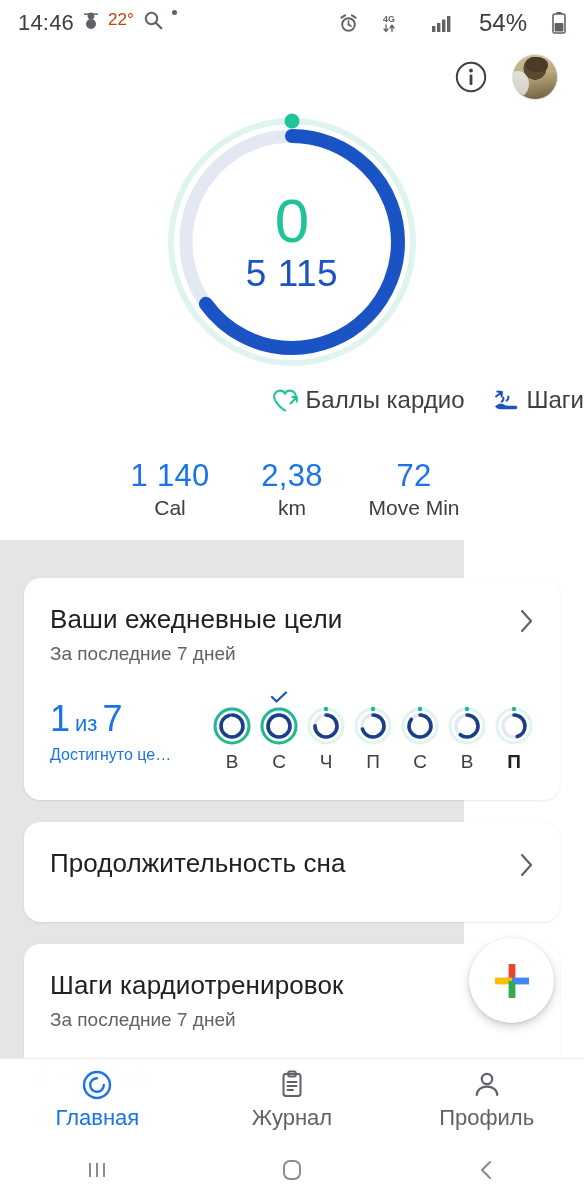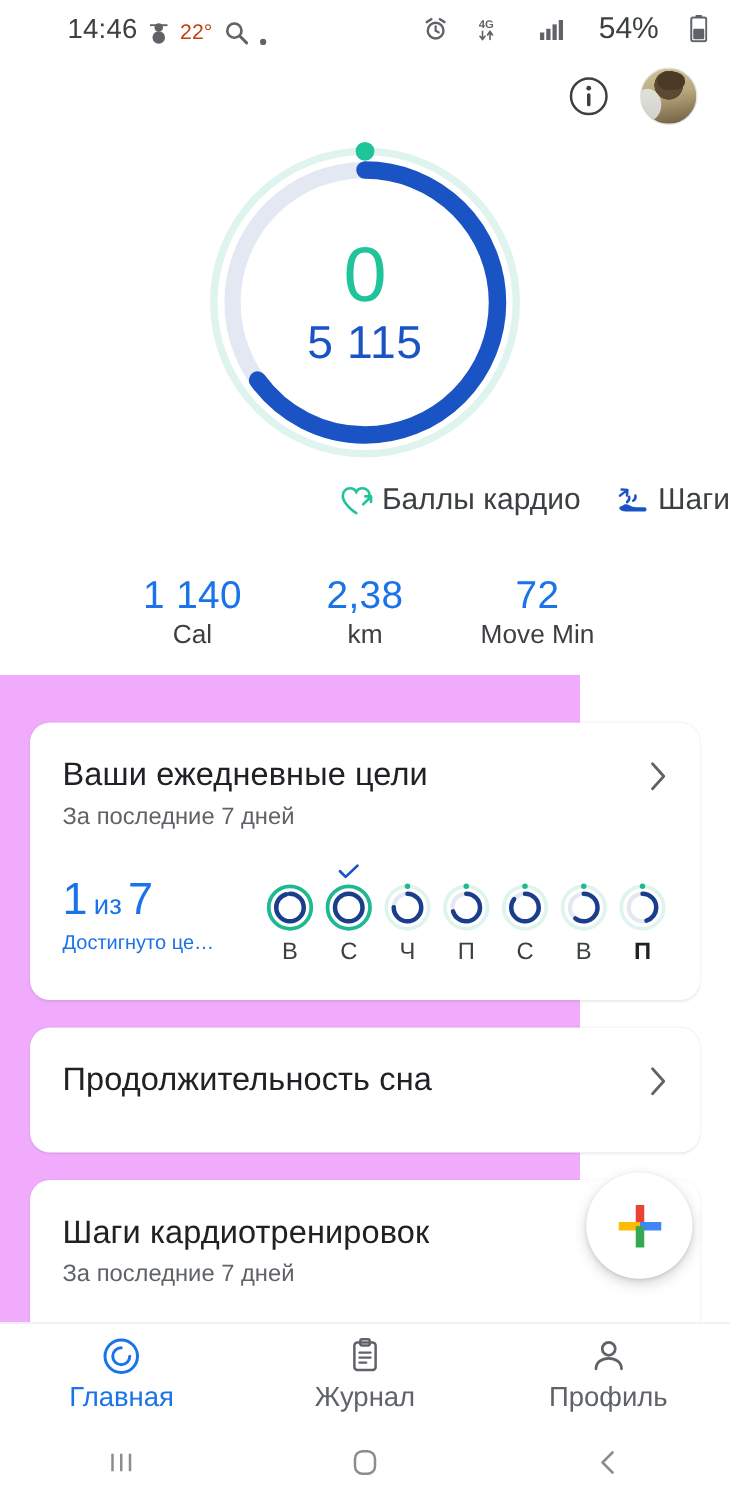--- a/index.html
+++ b/index.html
@@ -10,21 +10,21 @@
     overflow:hidden;
   }
   body { position:relative; }
 
   
   .statusbar{
     position:absolute; top:0; left:0; width:584px; height:46px;
     display:flex; align-items:center; justify-content:space-between;
     padding:0 18px; background:#ffffff;
   }
-  .sb-left{ display:flex; align-items:flex-end; gap:9px;margin-left:36px; }
+  .sb-left{ display:flex; align-items:flex-start; gap:9px; }
   .sb-right{ display:flex; align-items:center; gap:25px; }
   .sb-time{ font-size:22px; color:#3c4043; letter-spacing:.2px; }
   .sb-temp{ font-size:17px; color:#c2410c; }
   .sb-pct{ font-size:24px; color:#3c4043; }
   .sb-dot{ width:5px; height:5px; border-radius:50%; background:#5f6368; }
   .ico{ display:inline-block; line-height:0; }
 
   
   .appbar{
     position:absolute; top:46px; left:0; width:584px; height:62px;
@@ -70,30 +70,30 @@
 
   .legend{
     position:absolute; top:278px; left:0; width:584px;
     display:flex; align-items:center; justify-content:flex-end; gap:28px;
   }
   .legend-item{ display:flex; align-items:center; gap:7px; }
   .legend-label{ font-size:24px; color:#3c4043; }
 
   .stats{
     position:absolute; top:350px; left:0; width:584px;
-    display:flex; justify-content:center; gap:16px;
+    display:flex; justify-content:center; gap:0;
   }
   .stat{ width:122px; text-align:center; }
   .stat-val{ font-size:31px; font-weight:500; color:#1a73e8; line-height:1.15; letter-spacing:.3px; }
   .stat-unit{ font-size:21px; color:#3c4043; margin-top:2px; }
 
   
   .content{
     position:absolute; top:540px; left:0; width:464px; height:518px;
-    background:#f0abfc;
+    background:#e5e5e5;
   }
   .card{
     position:absolute; left:24px; width:536px;
     background:#ffffff; border-radius:16px;
     box-shadow:0 1px 2px rgba(60,64,67,.10), 0 0 1px rgba(60,64,67,.08);
   }
   .card-head{ position:relative; padding:26px 26px 0 26px; }
   .card-title{ font-size:26px; color:#202124; font-weight:400; letter-spacing:.1px; }
   .card-sub{ font-size:19px; color:#5f6368; margin-top:8px; }
   .chev{ position:absolute; right:24px; top:28px; }

